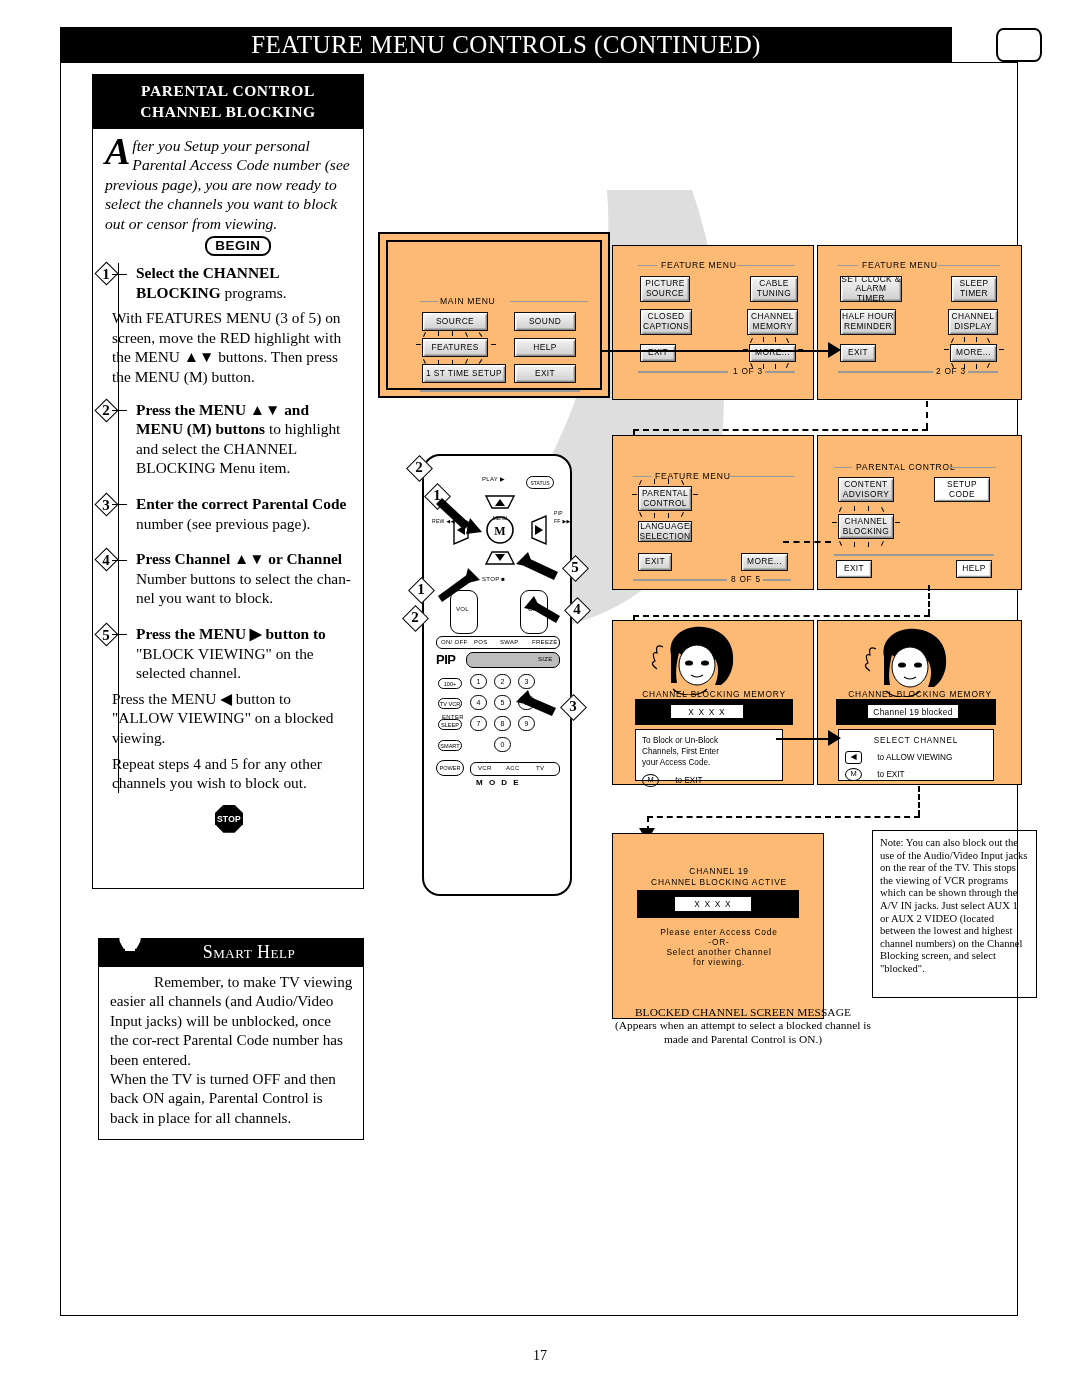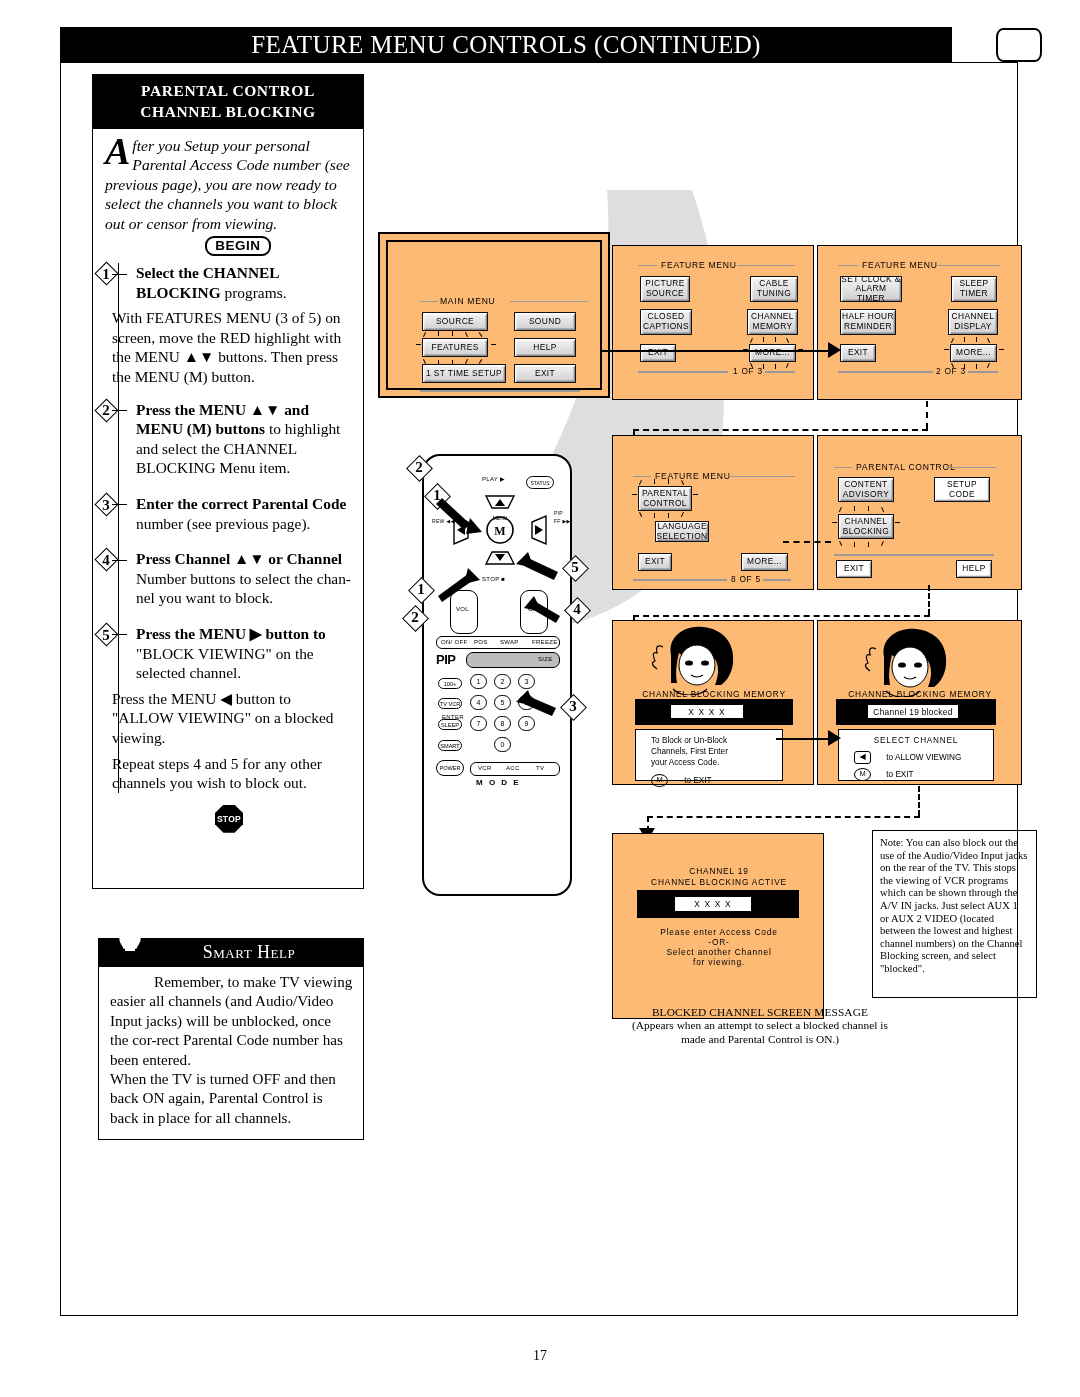--- a/index.html
+++ b/index.html
@@ -65,30 +65,30 @@
   .sol-h{position:absolute;height:0;border-top:2.6px solid #000;}
   .arrow-d{position:absolute;width:0;height:0;border-left:8px solid transparent;border-right:8px solid transparent;border-top:13px solid #000;}
   .arrow-r{position:absolute;width:0;height:0;border-top:8px solid transparent;border-bottom:8px solid transparent;border-left:13px solid #000;}
 
   
   .osd-blackbar{position:absolute;background:#000;}
   .osd-white{position:absolute;background:#fff;color:#000;font-family:"Liberation Sans",sans-serif;font-size:8.4px;
       display:flex;align-items:center;justify-content:center;letter-spacing:1.2px;}
   .osd-cap{position:absolute;font-family:"Liberation Sans",sans-serif;font-size:8.4px;letter-spacing:.8px;text-align:center;white-space:nowrap;}
   .osd-box{position:absolute;border:1.2px solid #000;background:#fff;font-family:"Liberation Sans",sans-serif;font-size:8.2px;
-      line-height:11px;padding:5px 15px;box-sizing:border-box;}
+      line-height:11px;padding:5px 6px;box-sizing:border-box;}
   .mbtn{display:inline-block;width:15px;height:11px;border:1.2px solid #000;border-radius:50%;font-size:7.5px;text-align:center;
       line-height:10px;font-family:"Liberation Sans",sans-serif;vertical-align:middle;}
   .lbtn{display:inline-block;width:15px;height:11px;border:1.4px solid #000;border-radius:3px;text-align:center;line-height:9px;
       font-size:8px;vertical-align:middle;}
 
   
   #note-box{position:absolute;left:872px;top:830px;width:165px;height:168px;border:1.3px solid #000;padding:6px 7px;box-sizing:border-box;
      font-size:10.6px;line-height:12.6px;}
-  #blocked-cap{position:absolute;left:629px;top:1006px;width:262px;text-align:center;font-size:11.4px;line-height:13.4px;}
+  #blocked-cap{position:absolute;left:612px;top:1006px;width:262px;text-align:center;font-size:11.4px;line-height:13.4px;}
 
   
   #remote{position:absolute;left:408px;top:440px;width:190px;height:470px;}
   .rbody{position:absolute;left:14px;top:14px;width:150px;height:442px;border:2.2px solid #000;border-radius:18px;background:#fff;box-sizing:border-box;}
   .rlabel{position:absolute;font-family:"Liberation Sans",sans-serif;font-size:6px;letter-spacing:.3px;}
   .rkey{position:absolute;border:1.4px solid #000;border-radius:7px;box-sizing:border-box;background:#fff;
      font-family:"Liberation Sans",sans-serif;font-size:5.6px;display:flex;align-items:center;justify-content:center;}
   .callout{position:absolute;width:40px;height:23px;font-weight:bold;font-size:15px;font-family:"Liberation Serif",serif;
      display:flex;align-items:center;justify-content:center;}
   .callout:before{content:"";position:absolute;left:8px;top:3px;width:17px;height:17px;border:1.6px solid #000;transform:rotate(45deg);background:#fff;}
@@ -310,21 +310,21 @@
       <i style="left:22px;top:-1px;width:1.3px;height:4.5px;"></i>
       <i style="left:36px;top:-1px;width:1.3px;height:4.5px;"></i>
       <i style="left:50px;top:0;width:1.3px;height:4.5px;transform:rotate(-25deg);"></i>
       <i style="left:0px;top:14px;width:4.5px;height:1.3px;"></i>
       <i style="left:61px;top:14px;width:4.5px;height:1.3px;"></i>
       <i style="left:8px;top:32px;width:1.3px;height:4.5px;transform:rotate(-25deg);"></i>
       <i style="left:22px;top:33px;width:1.3px;height:4.5px;"></i>
       <i style="left:36px;top:33px;width:1.3px;height:4.5px;"></i>
       <i style="left:50px;top:32px;width:1.3px;height:4.5px;transform:rotate(25deg);"></i>
     </div>
-    <div class="btn3d" style="left:42px;top:85px;width:54px;height:21px;">
+    <div class="btn3d" style="left:25px;top:85px;width:54px;height:21px;">
       <span>LANGUAGE SELECTION</span>
       </div>
     <div class="btn3d" style="left:25px;top:117px;width:34px;height:18px;">EXIT</div>
     <div class="btn3d" style="left:128px;top:117px;width:47px;height:18px;">MORE...</div>
     <div class="menu-rule" style="left:20px;top:143px;width:94px;border-top-width:2px;"></div>
     <div class="pg-lbl" style="left:118px;top:138px;">8 OF 5</div>
     <div class="menu-rule" style="left:150px;top:143px;width:28px;border-top-width:2px;"></div>
   </div>
 
   <div class="scr" style="left:445px;top:245px;width:205px;height:155px;">

